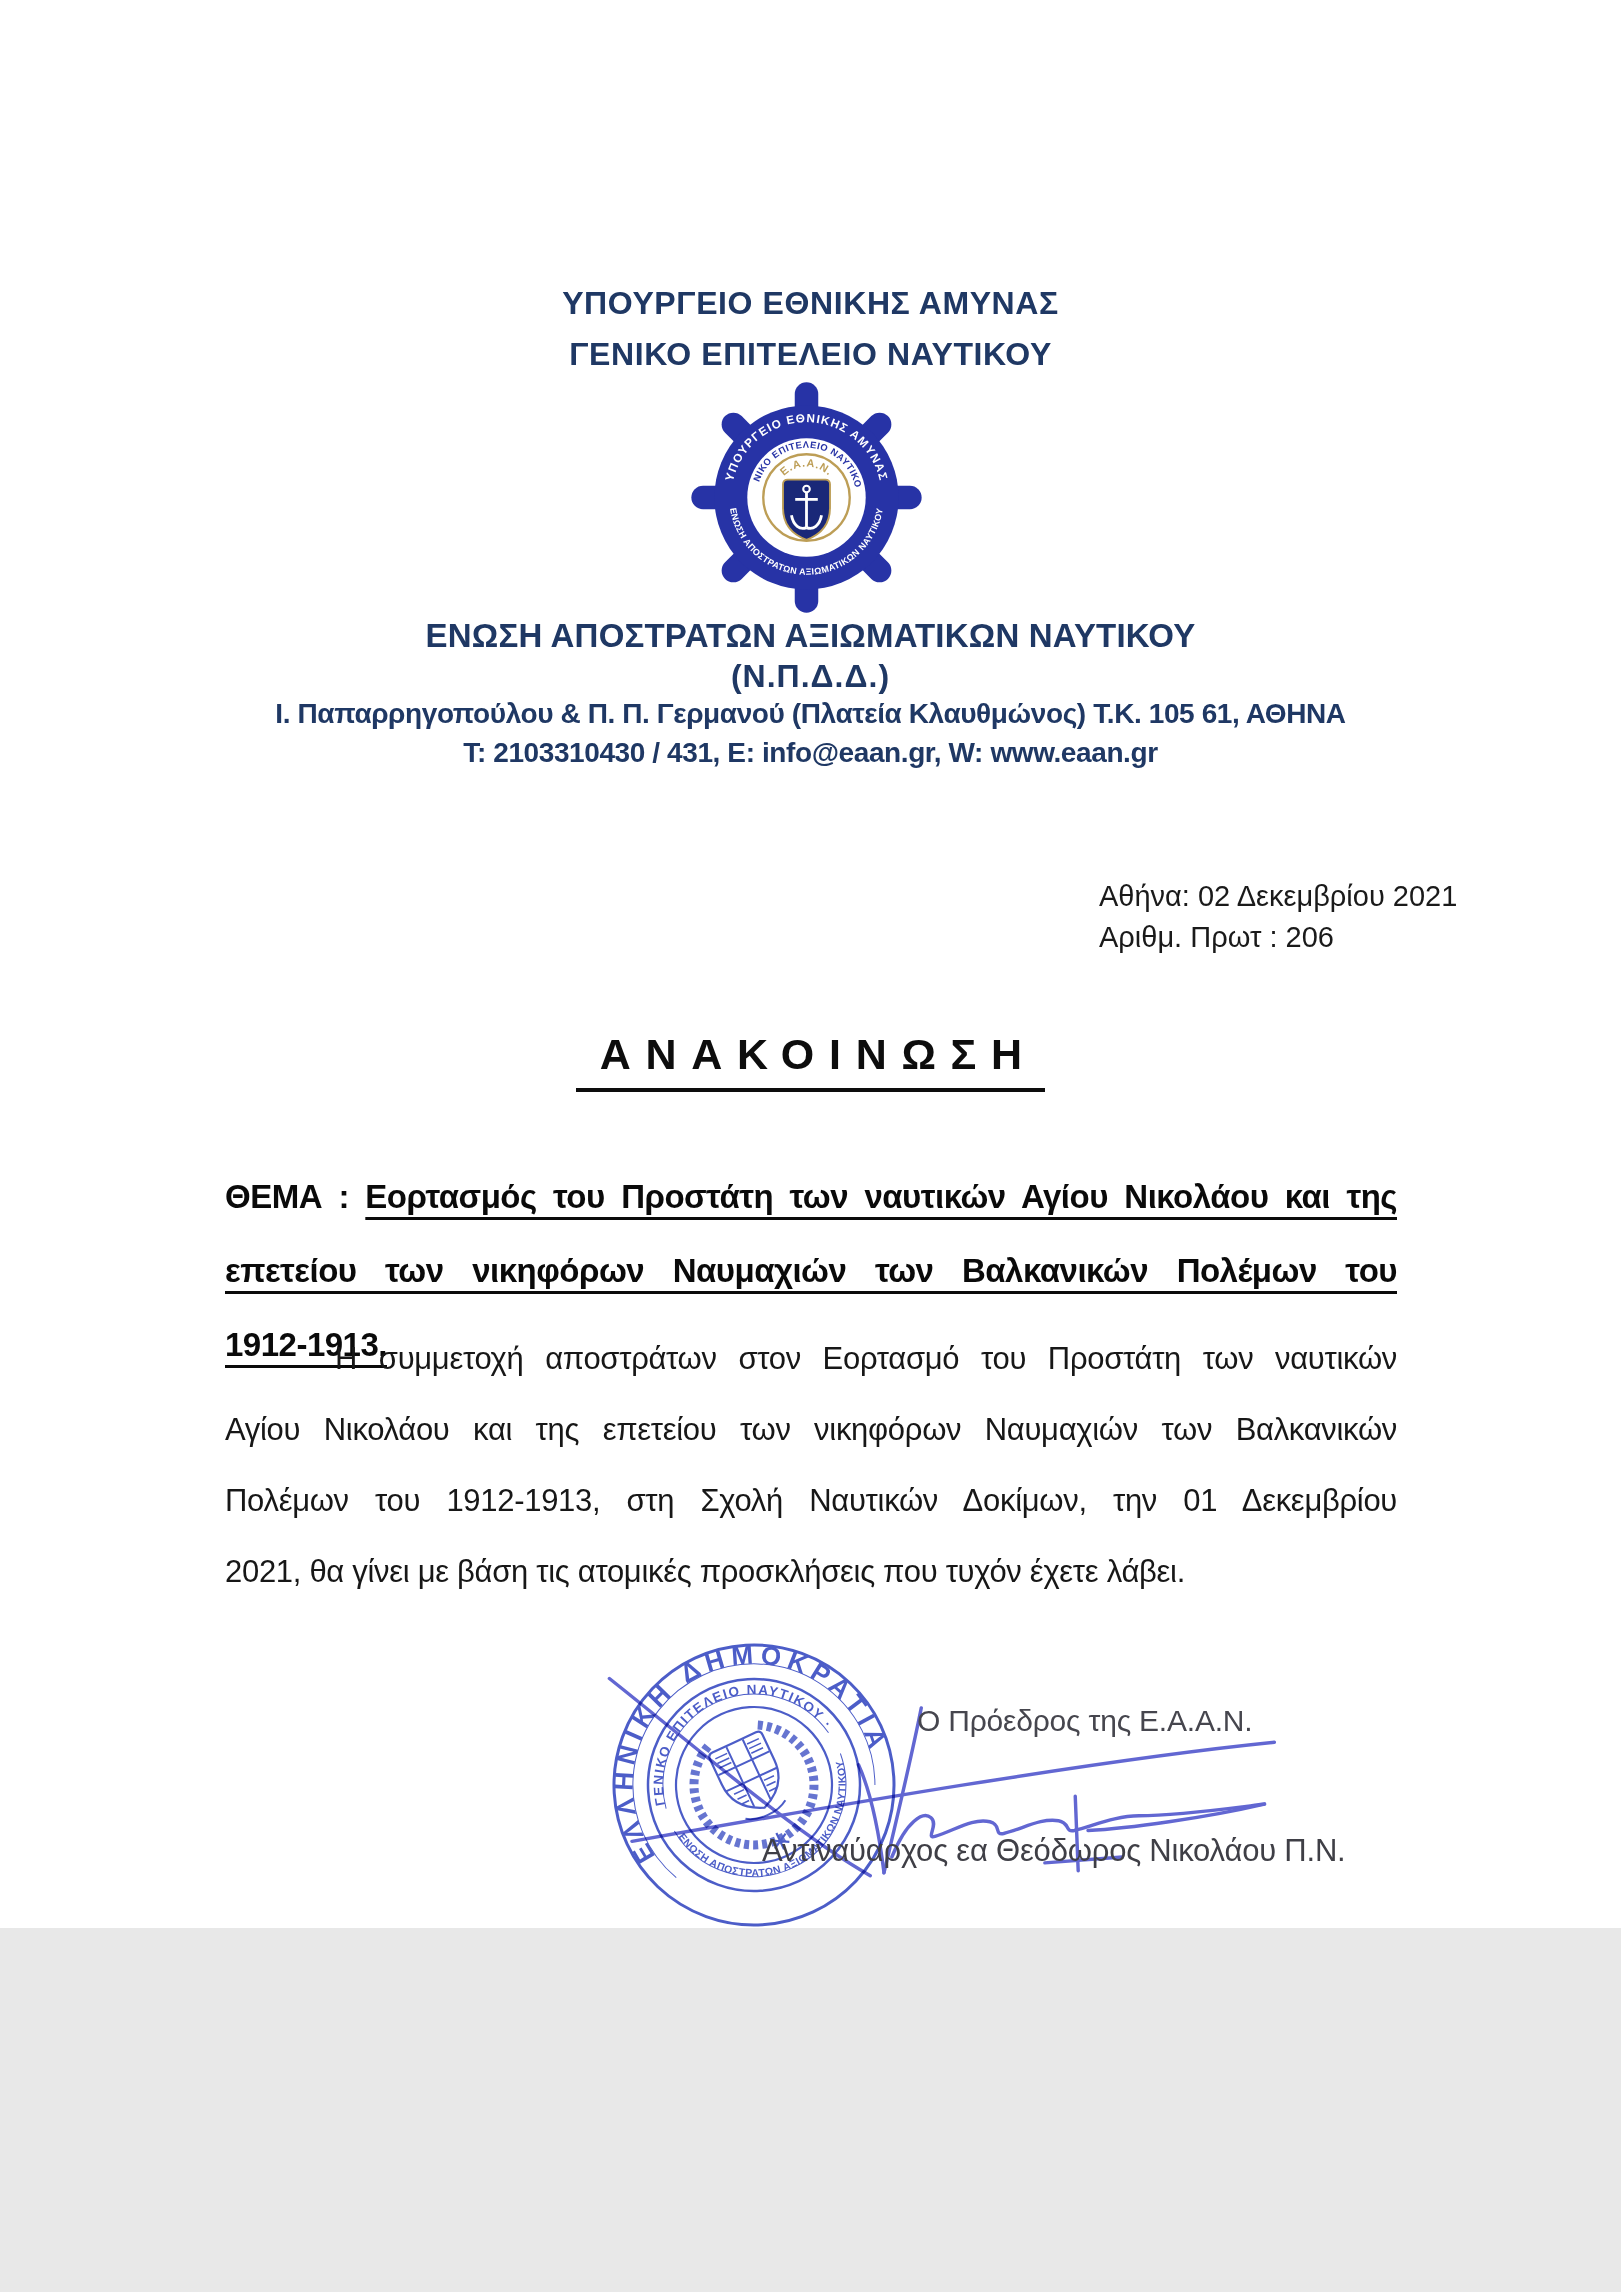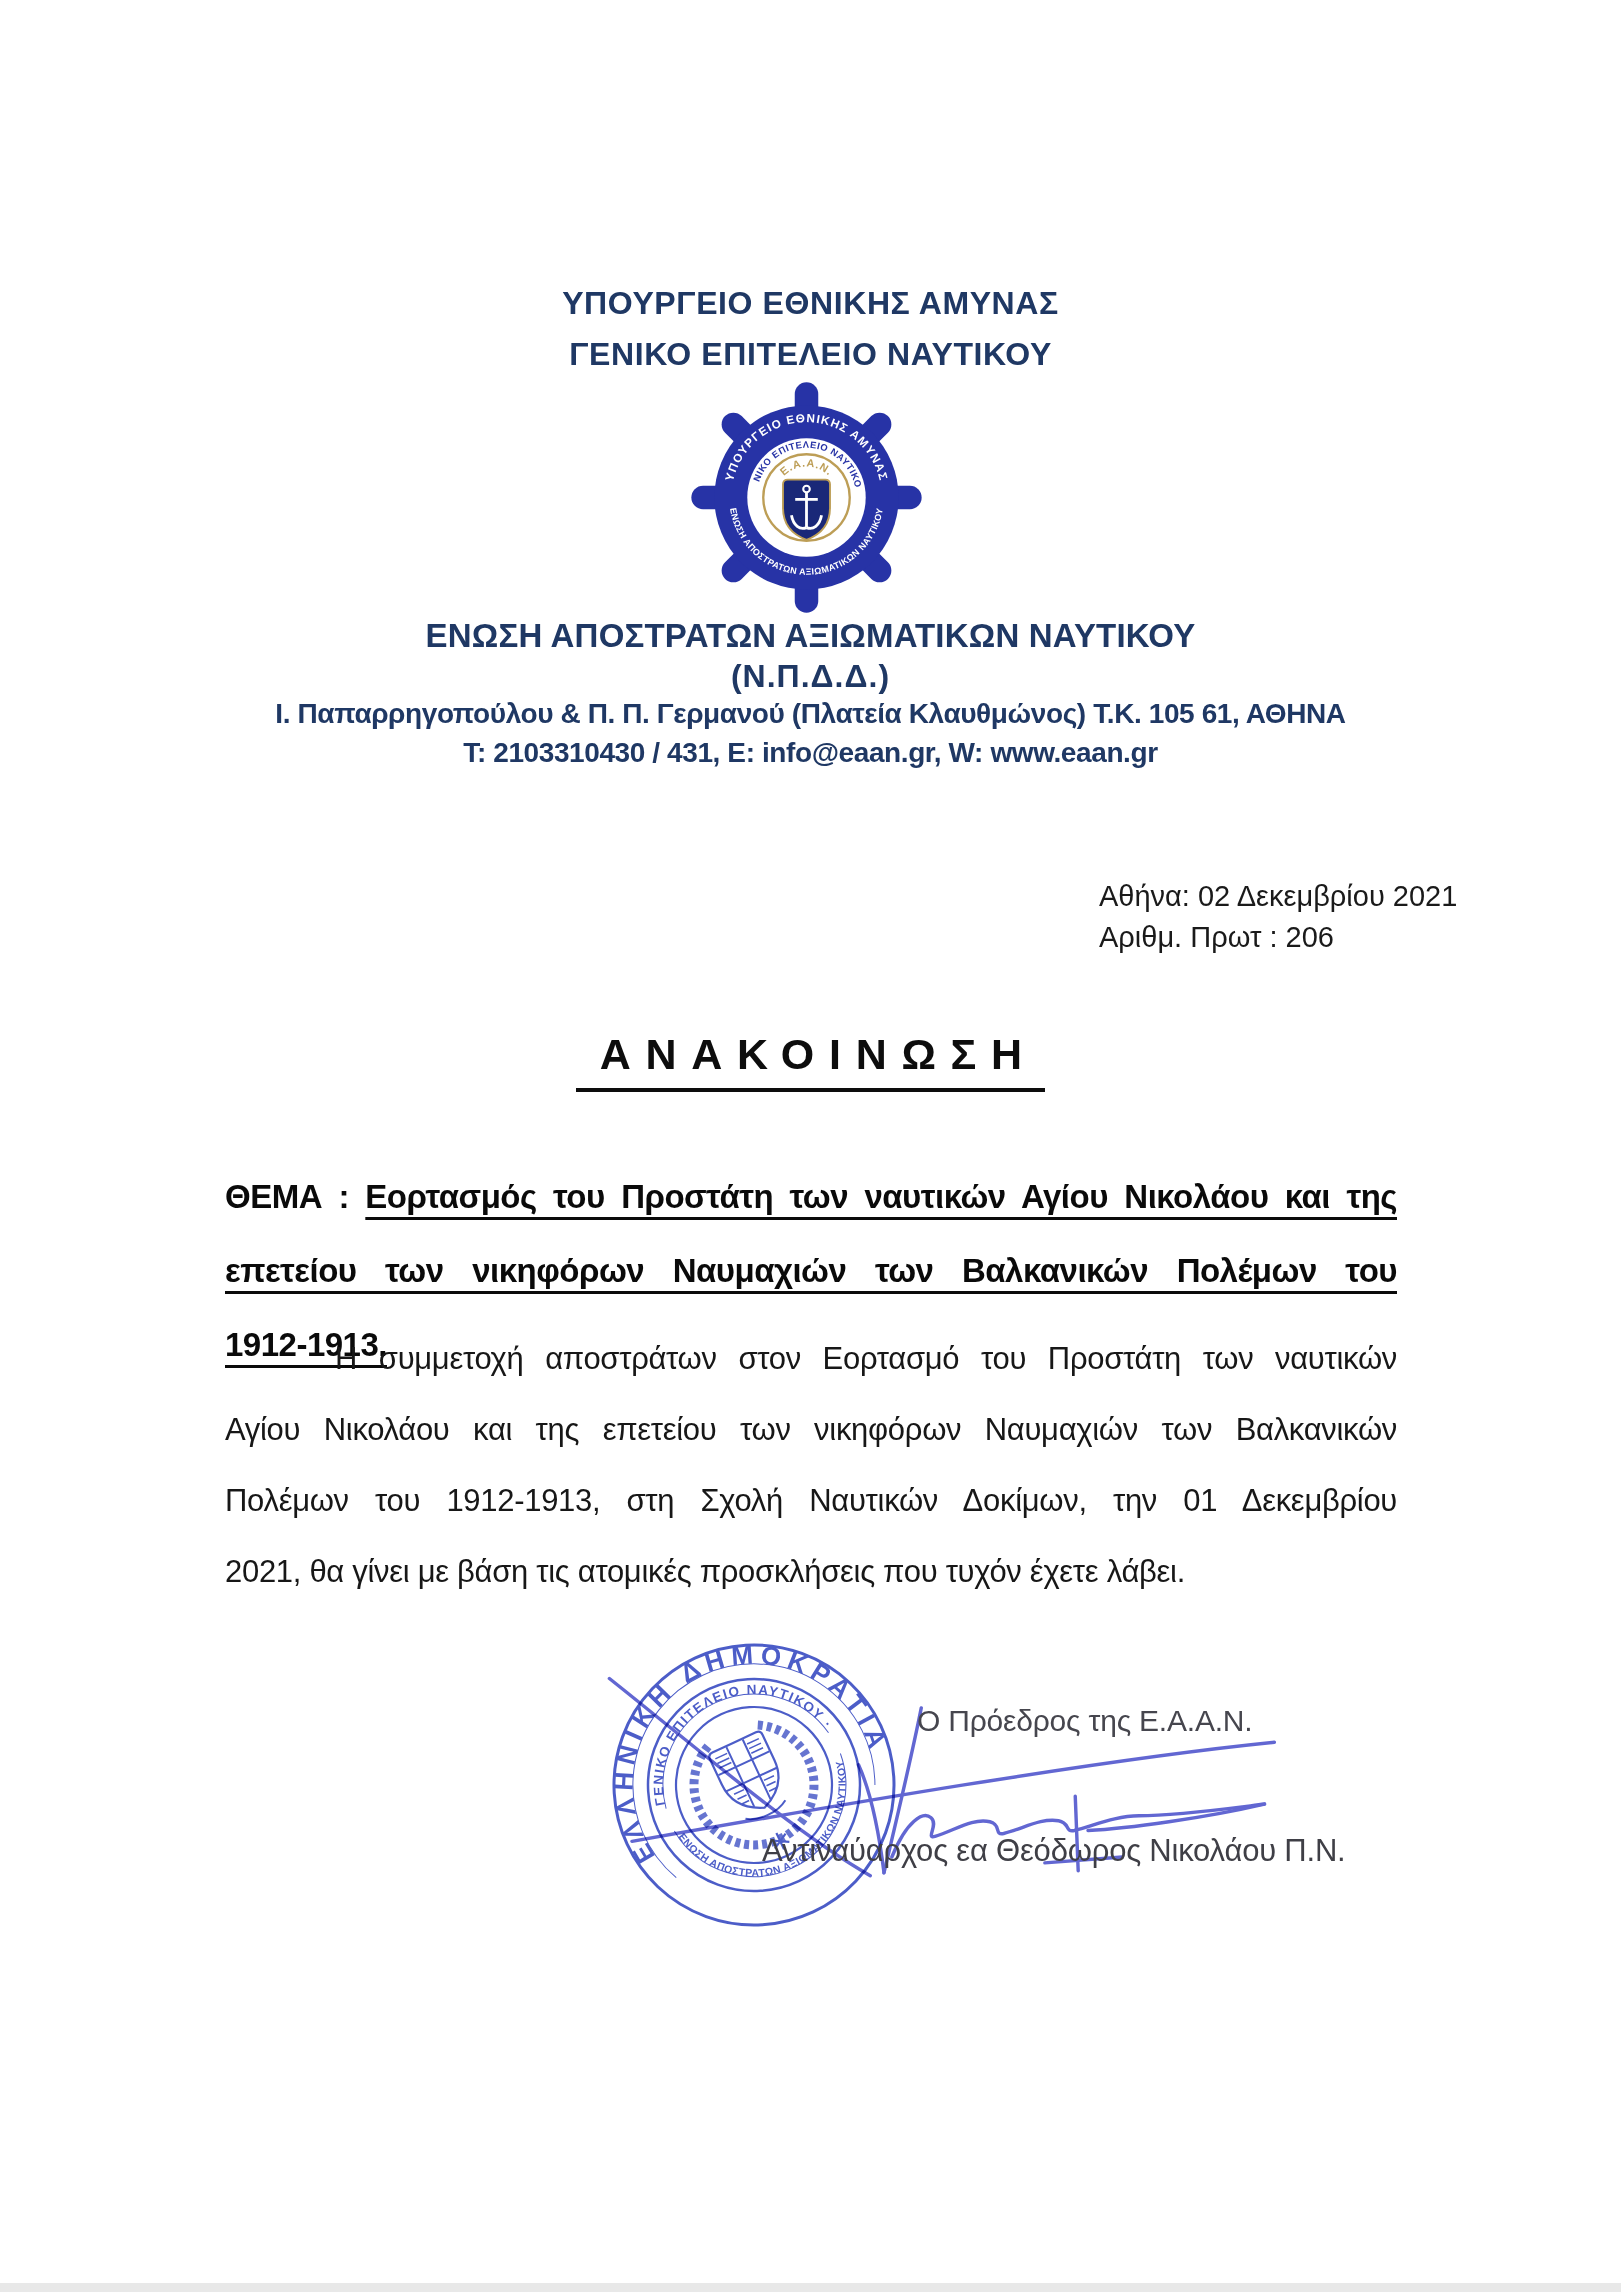--- a/index.html
+++ b/index.html
@@ -1,17 +1,17 @@
 <!DOCTYPE html>
 <html><head>
 <meta charset="utf-8">
 <style>
   html,body{margin:0;padding:0;background:#e8e8e8;}
   .page{
-    position:relative;width:1621px;height:2283px;background:#ffffff;
+    position:relative;width:1621px;height:1928px;background:#ffffff;
     overflow:hidden;margin:0 auto;
     font-family:"Liberation Sans","DejaVu Sans",sans-serif;
   }
   .abs{position:absolute;}
   .centered{left:0;right:0;text-align:center;}
   .navy{color:#1F3864;}
 
   .ministry-line1{top:285px;font-size:32px;font-weight:bold;letter-spacing:0.6px;}
   .ministry-line2{top:336px;font-size:32px;font-weight:bold;letter-spacing:0.6px;}
   .union-name{top:617px;font-size:33px;font-weight:bold;letter-spacing:0.2px;}

